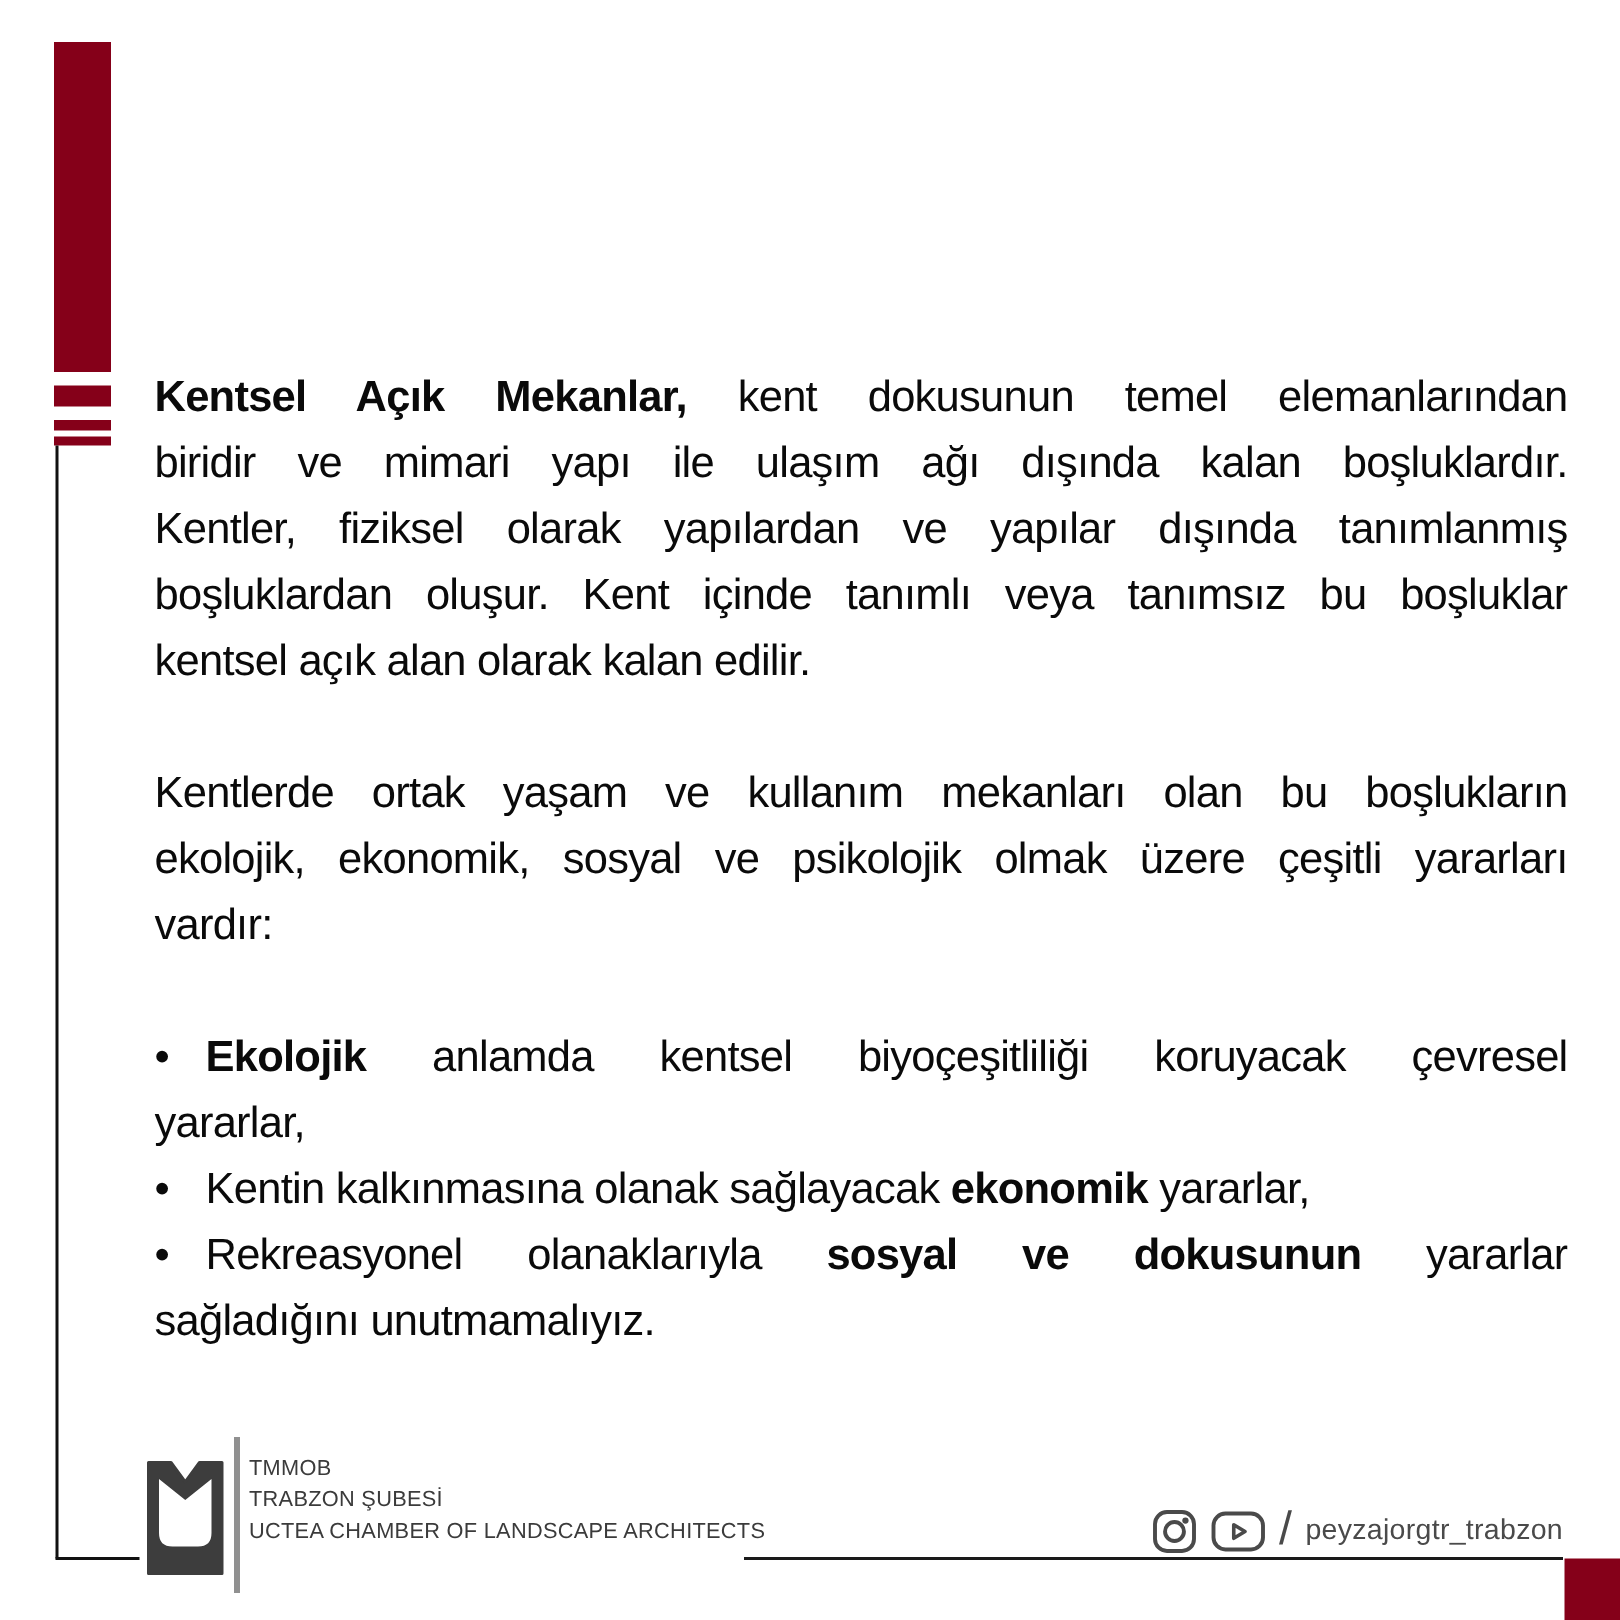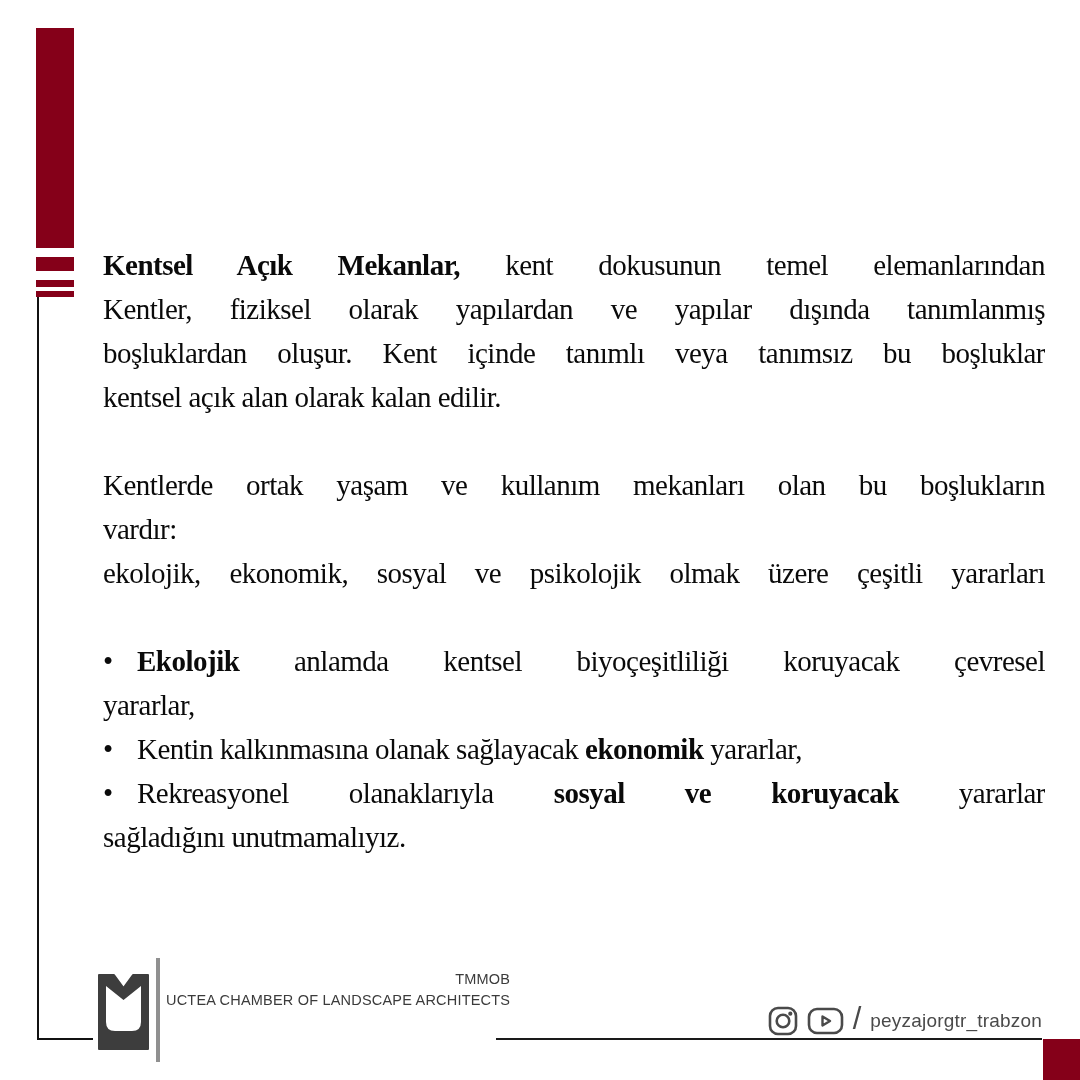--- a/index.html
+++ b/index.html
@@ -21,75 +21,77 @@
 
   
   #body-text{
     left:103px;top:243px;width:942px;position:absolute;
     color:#0a0a0a;font-size:29px;letter-spacing:-0.5px;
   }
   .para{margin-bottom:44px;}
   .para:last-child{margin-bottom:0;}
   .line{
     line-height:44px;height:44px;overflow:hidden;
-    text-align:justify;text-align-last:justify;font-family:Liberation Serif, serif;
+    text-align:justify;text-align-last:justify;
   }
   .line.last{text-align-last:left;}
   .line b{font-weight:700;}
   .bullet{display:inline-block;width:34px;}
 
   
   #logo{left:95px;top:967px;width:57px;height:90px;}
   #logo-divider{left:156px;top:958px;width:4px;height:104px;background:#909090;}
-  #org-lines{left:166px;top:969px;color:#3b3b3b;font-size:14.5px;line-height:20.8px;letter-spacing:0.2px;white-space:nowrap;text-align:right;}
+  #org-lines{left:166px;top:969px;color:#3b3b3b;font-size:14.5px;line-height:20.8px;letter-spacing:0.2px;white-space:nowrap;}
   #social-row{
     right:38px;top:1004px;display:flex;align-items:center;gap:9px;
     color:#4a4a4a;height:34px;
   }
   #social-row .sep{font-size:31px;font-weight:400;transform:translateY(-2px);}
   #social-row .handle{font-size:19px;letter-spacing:0.2px;}
 </style>
 </head>
 <body>
 
 <div class="abs" id="top-bar" style="background:#850019"></div>
 <div class="abs" id="stripe-1" style="background:#850019"></div>
 <div class="abs" id="stripe-2" style="background:#850019"></div>
 <div class="abs" id="stripe-3" style="background:#850019"></div>
 <div class="abs" id="v-line"></div>
 <div class="abs" id="h-line-left"></div>
 
 <div id="body-text">
     <div class="para">
       <div class="line"><b>Kentsel Açık Mekanlar,</b><span> kent dokusunun temel elemanlarından</span></div>
+      <div class="line"><span>biridir ve mimari yapı ile ulaşım ağı dışında kalan boşluklardır.</span></div>
       <div class="line"><span>Kentler, fiziksel olarak yapılardan ve yapılar dışında tanımlanmış</span></div>
       <div class="line"><span>boşluklardan oluşur. Kent içinde tanımlı veya tanımsız bu boşluklar</span></div>
       <div class="line last"><span>kentsel açık alan olarak kalan edilir.</span></div>
     </div>
     <div class="para">
       <div class="line"><span>Kentlerde ortak yaşam ve kullanım mekanları olan bu boşlukların</span></div>
+      <div class="line"><span>ekolojik, ekonomik, sosyal ve psikolojik olmak üzere çeşitli yararları</span></div>
       <div class="line last"><span>vardır:</span></div>
-      <div class="line"><span>ekolojik, ekonomik, sosyal ve psikolojik olmak üzere çeşitli yararları</span></div>
     </div>
     <div class="para">
       <div class="line"><span class="bullet">•</span><b>Ekolojik</b><span> anlamda kentsel biyoçeşitliliği koruyacak çevresel</span></div>
       <div class="line last"><span>yararlar,</span></div>
       <div class="line last"><span class="bullet">•</span><span>Kentin kalkınmasına olanak sağlayacak </span><b>ekonomik</b><span> yararlar,</span></div>
-      <div class="line"><span class="bullet">•</span><span>Rekreasyonel olanaklarıyla </span><b>sosyal ve koruyacak</b><span> yararlar</span></div>
+      <div class="line"><span class="bullet">•</span><span>Rekreasyonel olanaklarıyla </span><b>sosyal ve dokusunun</b><span> yararlar</span></div>
       <div class="line last"><span>sağladığını unutmamalıyız.</span></div>
     </div>
   </div>
 
 <svg class="abs" id="logo" viewBox="0 0 57 90" xmlns="http://www.w3.org/2000/svg">
   <path fill="#3d3d3d" stroke="#3d3d3d" stroke-width="2" stroke-linejoin="round" d="M4,8 L19,8 L28.5,21 L38,8 L53,8 L53,82 L4,82 Z"></path>
   <path fill="#ffffff" d="M11,19 L28.5,33 L46,19 L46,55 Q46,64 37,64 L20,64 Q11,64 11,55 Z"></path>
 </svg>
 <div class="abs" id="logo-divider"></div>
 <div class="abs" id="org-lines">
     <div class="org-line">TMMOB</div>
+    <div class="org-line">TRABZON ŞUBESİ</div>
     <div class="org-line">UCTEA CHAMBER OF LANDSCAPE ARCHITECTS</div>
   </div>
 
 <div class="abs" id="social-row">
   <svg width="30" height="30" viewBox="0 0 30 30">
     <rect x="2" y="2" width="26" height="26" rx="8" fill="none" stroke="#4a4a4a" stroke-width="2.6"></rect>
     <circle cx="15" cy="15" r="6.3" fill="none" stroke="#4a4a4a" stroke-width="2.6"></circle>
     <circle cx="22.3" cy="7.7" r="2.1" fill="#4a4a4a"></circle>
   </svg>
   <svg width="37" height="28" viewBox="0 0 37 28">

